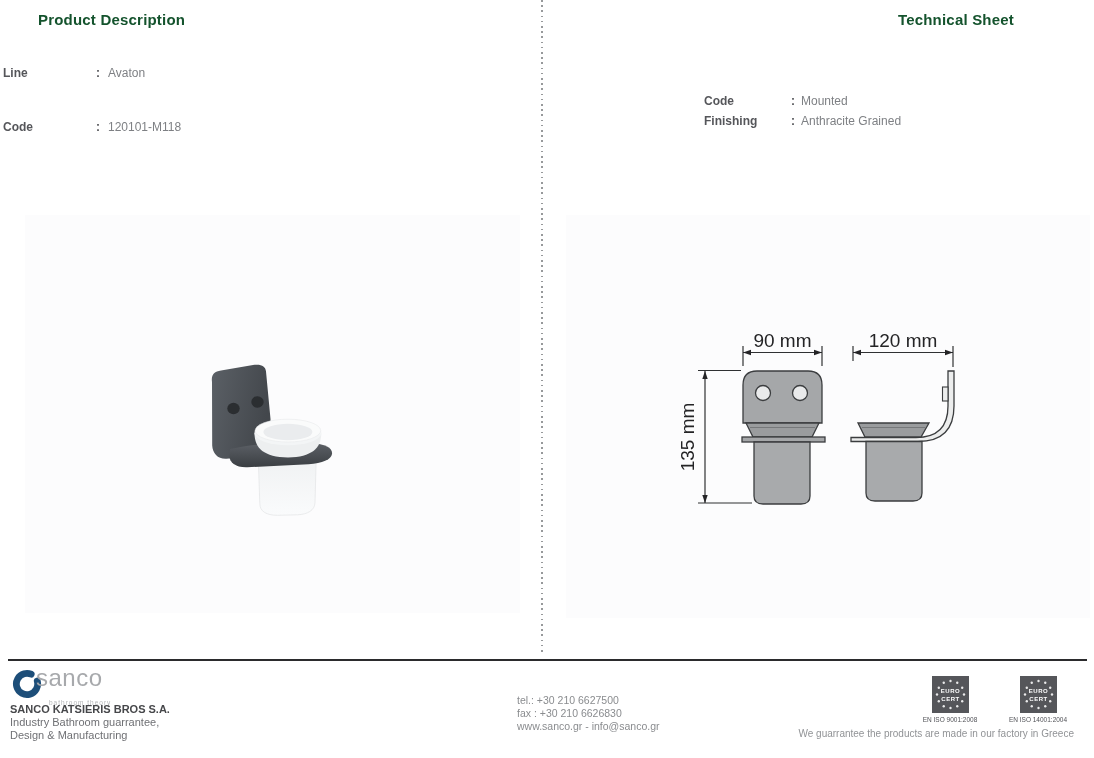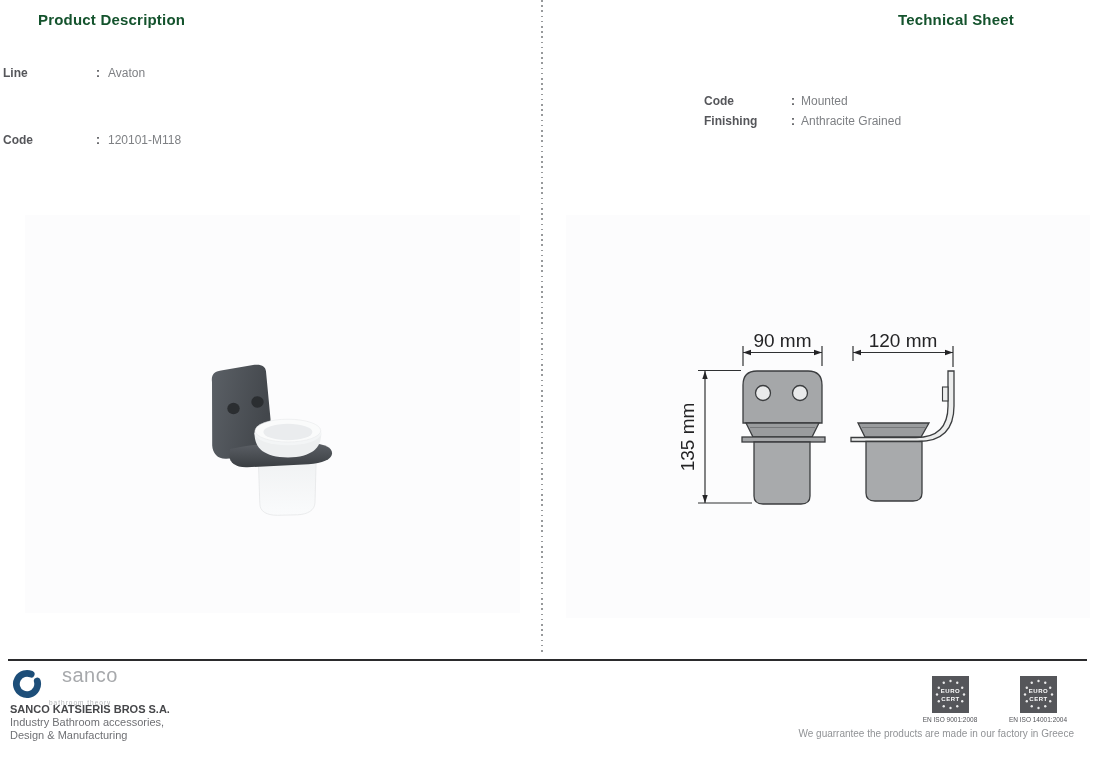--- a/index.html
+++ b/index.html
@@ -34,21 +34,21 @@
   .drawing-bg { position:absolute; left:566px; top:215px; width:524px; height:403px; background:#fcfcfd; }
 
   .product-photo { position:absolute; left:185px; top:350px; width:170px; height:180px; }
   .tech-drawing  { position:absolute; left:655px; top:322px; width:320px; height:190px; }
   .dim-text { font-size:19px; fill:#242426; font-family:"Liberation Sans", sans-serif; }
 
   
   .footer-rule { position:absolute; left:8px; top:659px; width:1079px; height:2px; background:#2b2b2d; }
   .logo-icon { position:absolute; left:12px; top:666px; width:31px; height:33px; }
   .brand-name {
-    position:absolute; left:62px; top:664px; font-size:20px; color:#a7a9ac;
+    position:absolute; left:36px; top:664px; font-size:24px; color:#a7a9ac;
     letter-spacing:0.5px;
   }
   .brand-tagline { position:absolute; left:49px; top:699px; font-size:6.5px; color:#b4b6b8; letter-spacing:1px; }
 
   .company-block { position:absolute; left:10px; top:703px; font-size:11px; line-height:13px; }
   .company-name  { font-weight:bold; color:#46474a; }
   .company-line  { color:#6f7074; }
 
   .address-block { position:absolute; left:215px; top:701px; font-size:10.5px; line-height:13px; color:#8a8c8f; }
   .contact-block { position:absolute; left:517px; top:694px; font-size:10.5px; line-height:13px; color:#8a8c8f; }
@@ -66,21 +66,21 @@
 
 <div class="page">
 
   <div class="divider"></div>
 
   <div class="section-title title-left">Product Description</div>
 
   <div class="spec-row left-row" style="top:66px;">
     <span class="spec-label">Line</span><span class="spec-colon">:</span><span class="spec-value">Avaton</span>
   </div>
-  <div class="spec-row left-row" style="top:120px;margin-top:13px;">
+  <div class="spec-row left-row" style="top:120px;">
     <span class="spec-label">Code</span><span class="spec-colon">:</span><span class="spec-value">120101-M118</span>
   </div>
 
   <div class="section-title title-right">Technical Sheet</div>
 
   <div class="spec-row right-row" style="top:66px;margin-top:48px;">
     <span class="spec-label">Finishing</span><span class="spec-colon">:</span><span class="spec-value">Anthracite Grained</span>
   </div>
   <div class="spec-row right-row" style="top:94px;">
     <span class="spec-label">Code</span><span class="spec-colon">:</span><span class="spec-value">Mounted</span>
@@ -168,25 +168,30 @@
   <div class="footer-rule"></div>
 
   <svg class="logo-icon" viewBox="0 0 32 34">
     <circle cx="15.5" cy="18.5" r="11" fill="none" stroke="#1d4e79" stroke-width="7" stroke-linecap="round" stroke-dasharray="59 10.1" transform="rotate(-16 15.5 18.5)"></circle>
   </svg>
   <div class="brand-name">sanco</div>
   <div class="brand-tagline">bathroom theory</div>
 
   <div class="company-block">
     <div class="company-name">SANCO KATSIERIS BROS S.A.</div>
-    <div class="company-line">Industry Bathroom accessories,</div>
+    <div class="company-line">Industry Bathroom guarrantee,</div>
     <div class="company-line">Design &amp; Manufacturing</div>
   </div>
 
 
+  <div class="contact-block">
+    <div>tel.: +30 210 6627500</div>
+    <div>fax : +30 210 6626830</div>
+    <div>www.sanco.gr - info@sanco.gr</div>
+  </div>
 
   <svg class="badge badge-1" viewBox="0 0 37 37">
     <rect x="0" y="0" width="37" height="37" fill="#55565a"></rect>
     <g fill="#ffffff" opacity="0.88">
       <circle cx="32" cy="18.5" r="1.2"></circle>
         <circle cx="30.2" cy="25.25" r="1.2"></circle>
       <circle cx="25.25" cy="30.2" r="1.2"></circle>
         <circle cx="18.5" cy="32" r="1.2"></circle>
       <circle cx="11.75" cy="30.2" r="1.2"></circle>
         <circle cx="6.8" cy="25.25" r="1.2"></circle>

